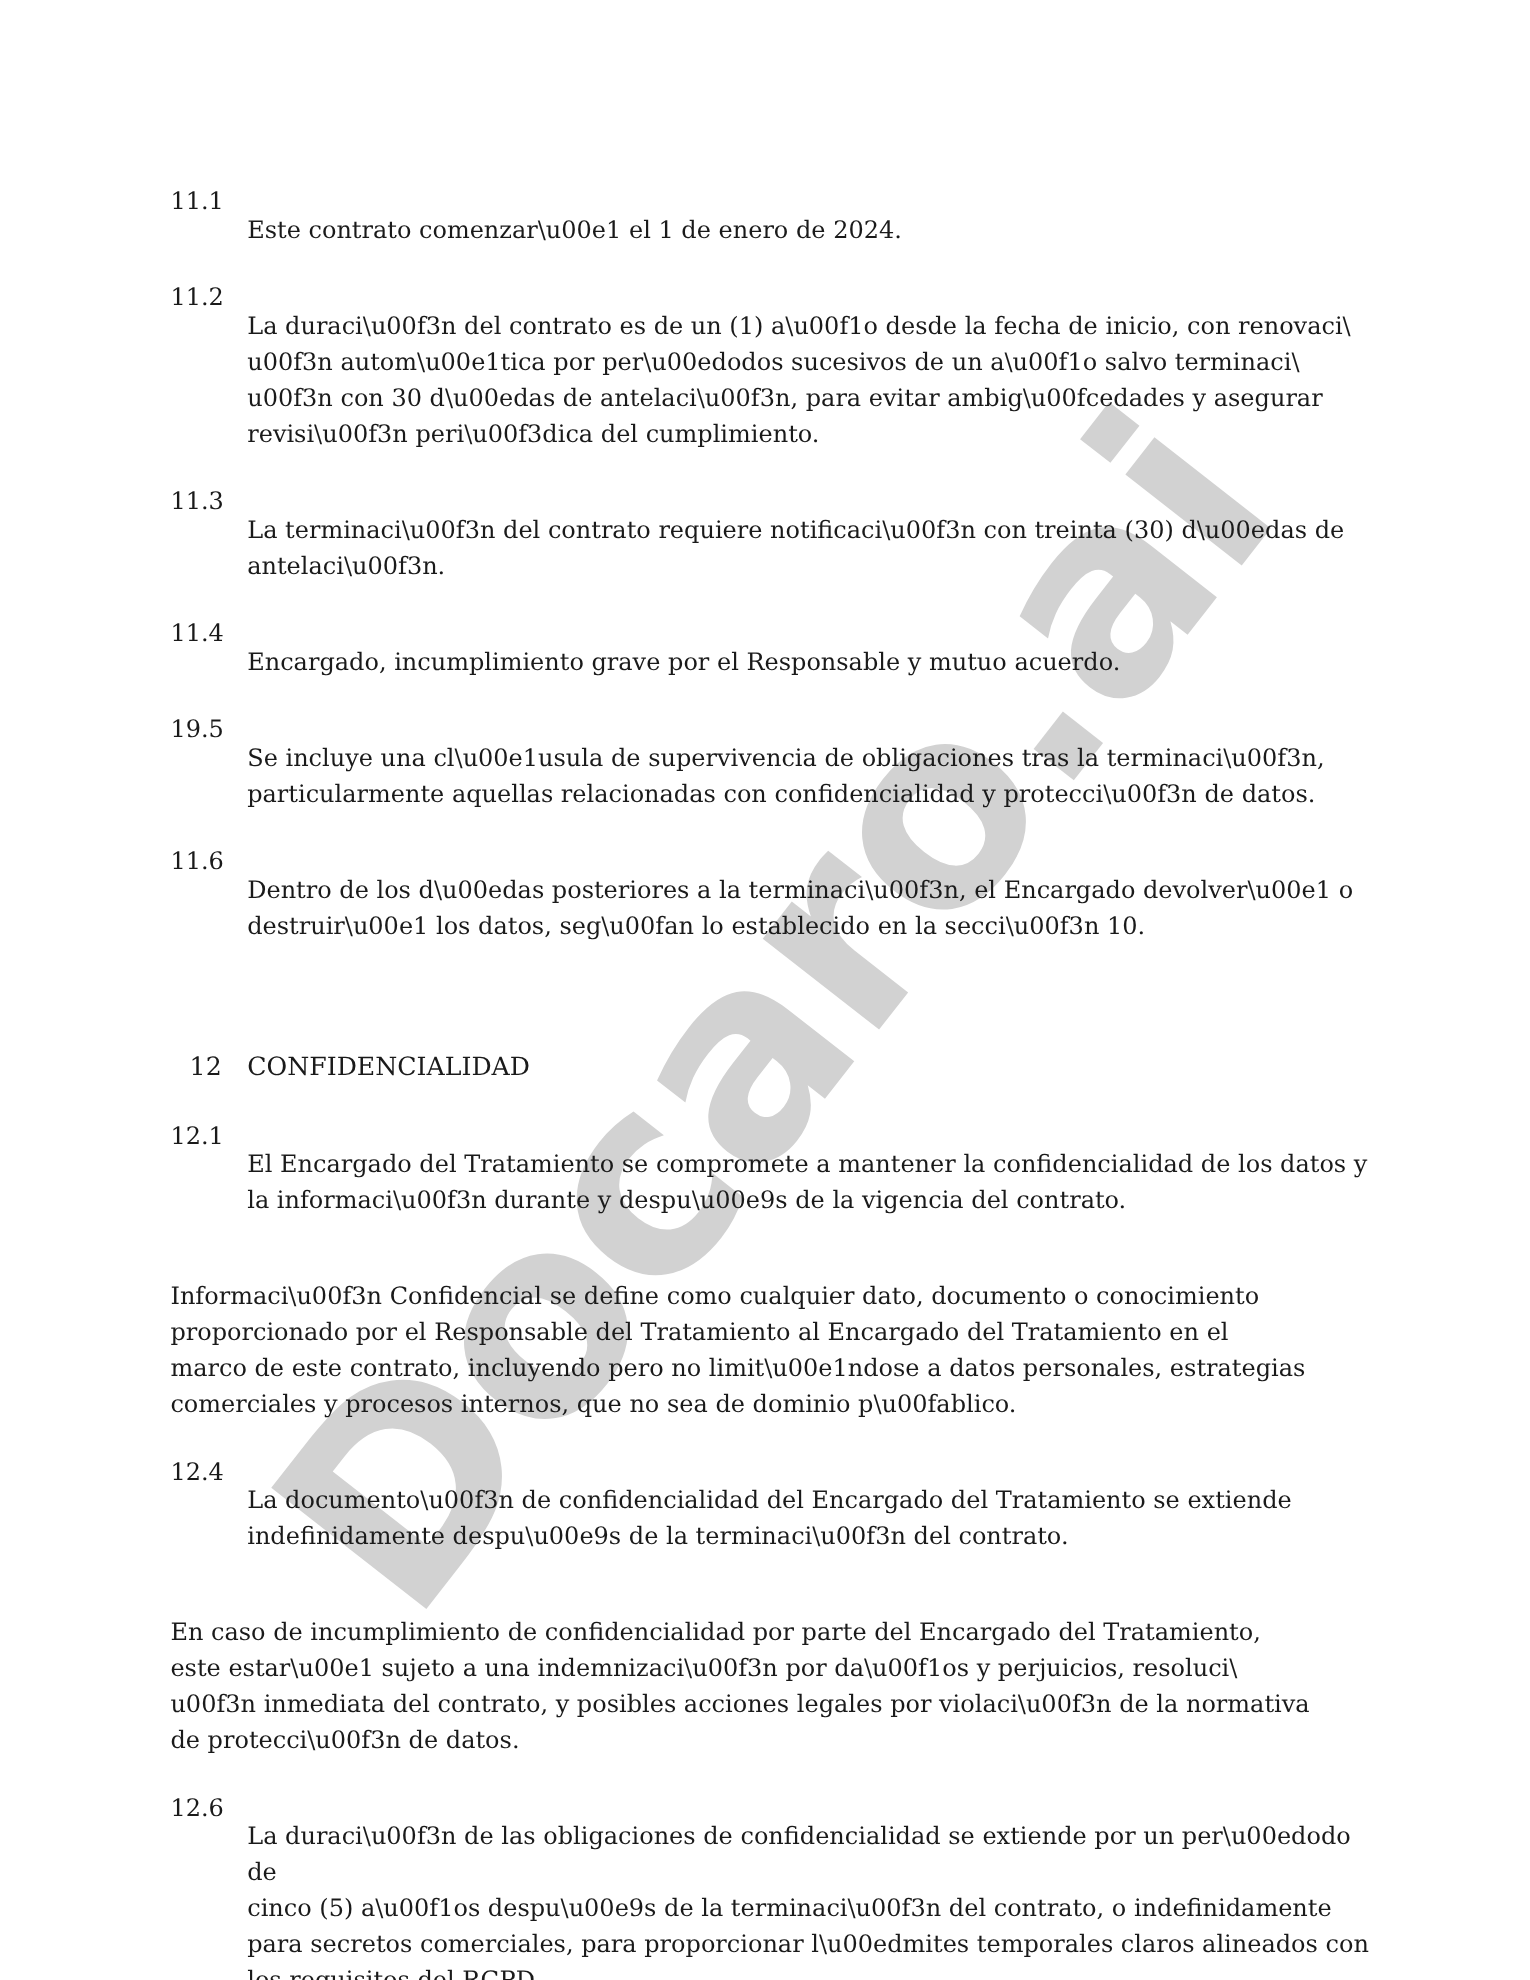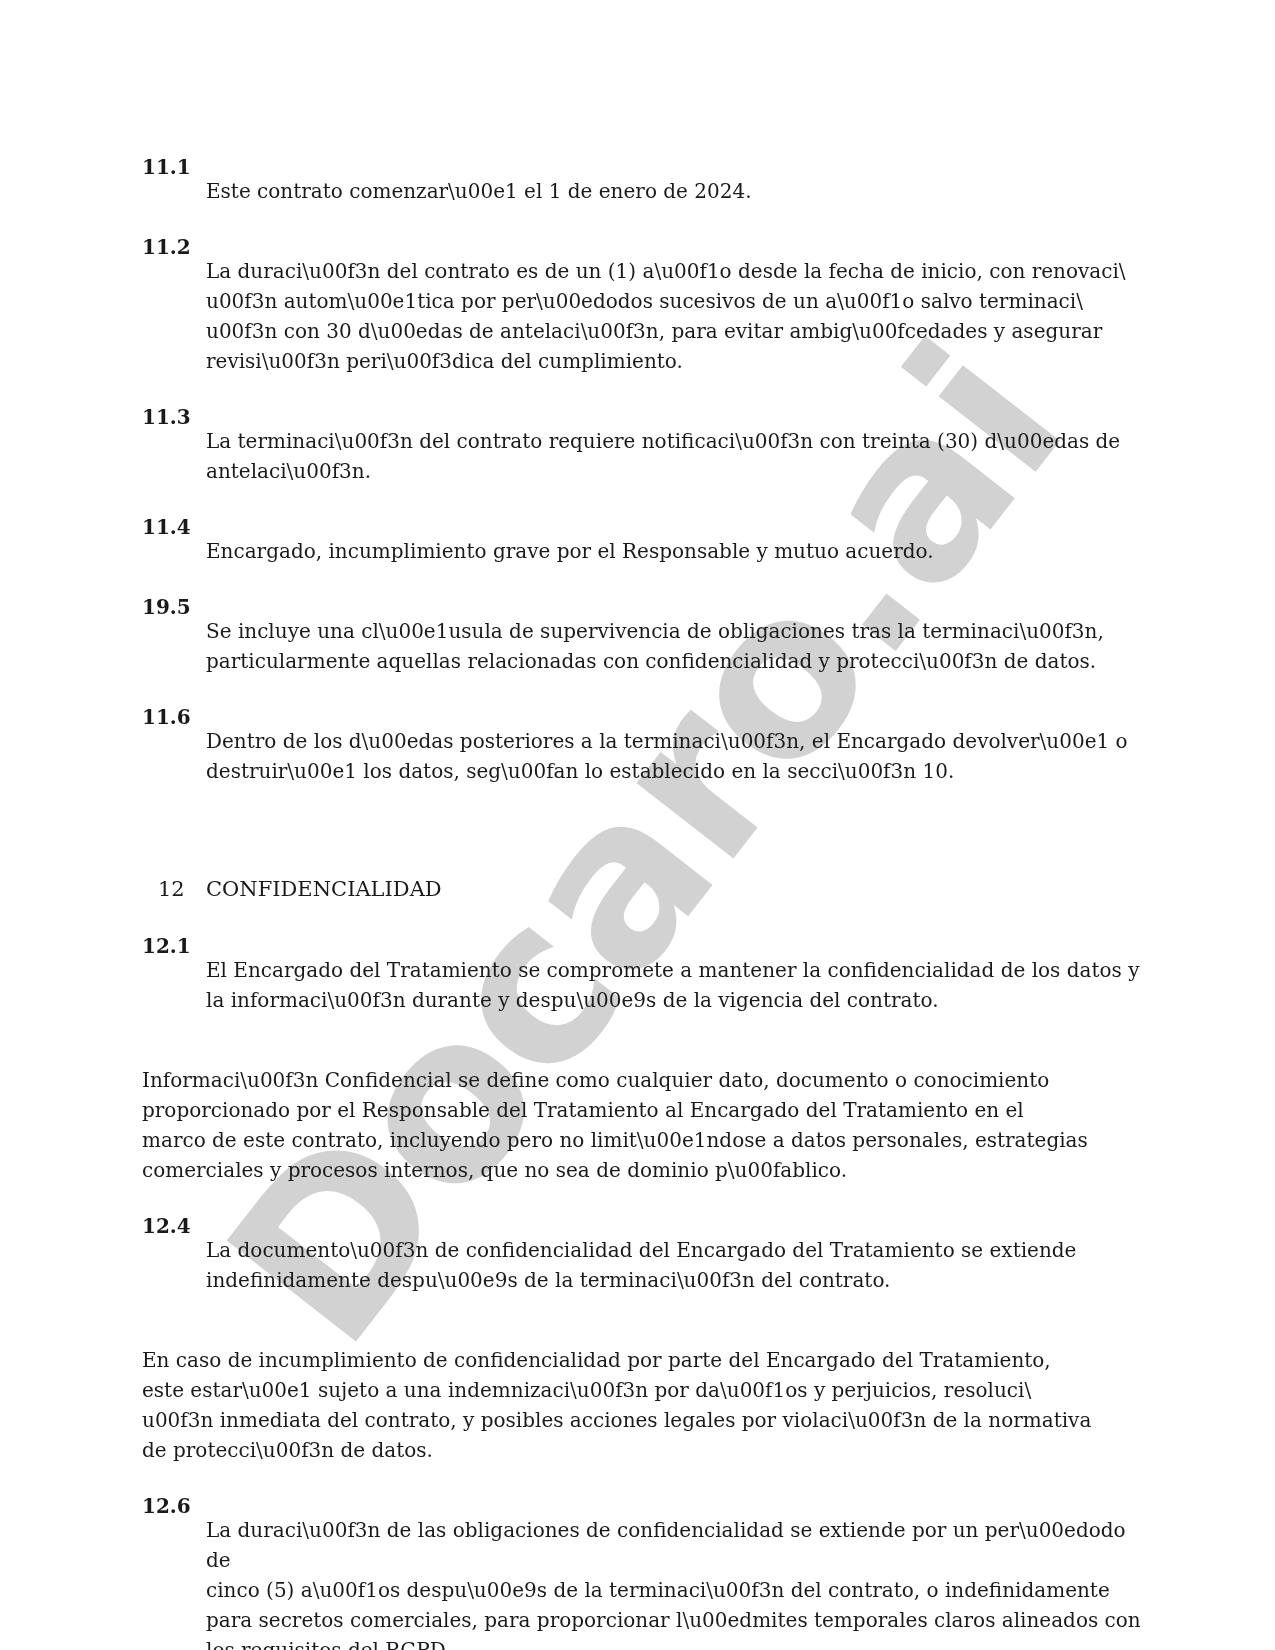--- a/index.html
+++ b/index.html
@@ -38,21 +38,20 @@
     font-size: 20px;
     line-height: 30px;
   }
   .clause {
     display: flex;
     margin: 0 0 26px 0;
   }
   .clause-number {
     flex: 0 0 64px;
     width: 64px;
-    font-weight: bold;
   }
   .clause-text {
     flex: 1 1 auto;
     white-space: pre-wrap;
     margin-top: 24px;
   }
   .clause-text b { font-weight: normal; }
   .section-heading {
     display: flex;
     font-weight: normal;

